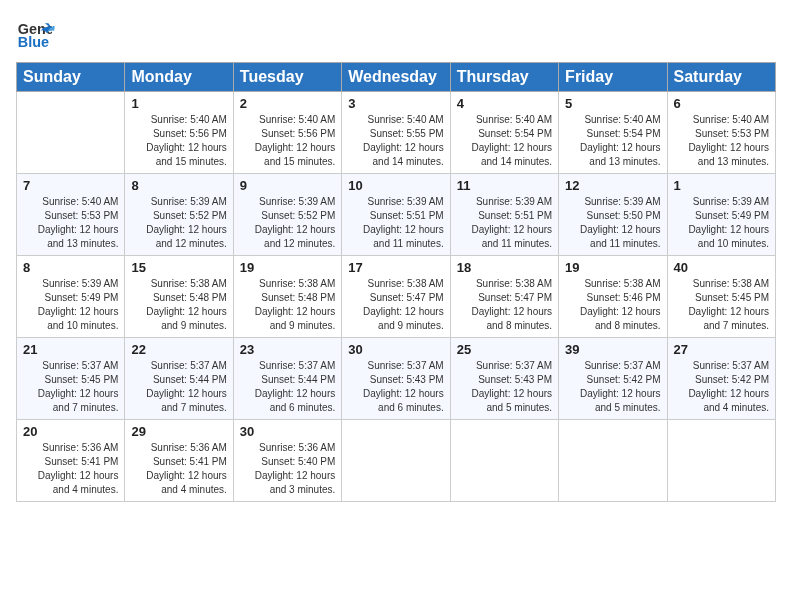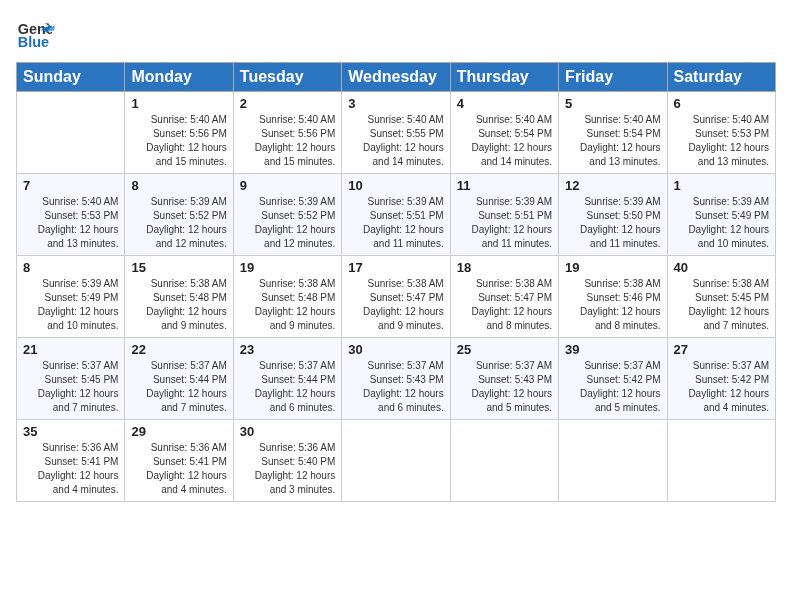--- a/index.html
+++ b/index.html
@@ -311,21 +311,21 @@
         <td>
           <span class="day-number">27</span>
           <div class="day-info" style="white-space: pre-line;">Sunrise: 5:37 AM
 Sunset: 5:42 PM
 Daylight: 12 hours
 and 4 minutes.</div>
         </td>
       </tr>
       <tr>
         <td>
-          <span class="day-number">35</span>
+          <span class="day-number">20</span>
           <div class="day-info" style="white-space: pre-line;">Sunrise: 5:36 AM
 Sunset: 5:41 PM
 Daylight: 12 hours
 and 4 minutes.</div>
         </td>
         <td>
           <span class="day-number">29</span>
           <div class="day-info" style="white-space: pre-line;">Sunrise: 5:36 AM
 Sunset: 5:41 PM
 Daylight: 12 hours

